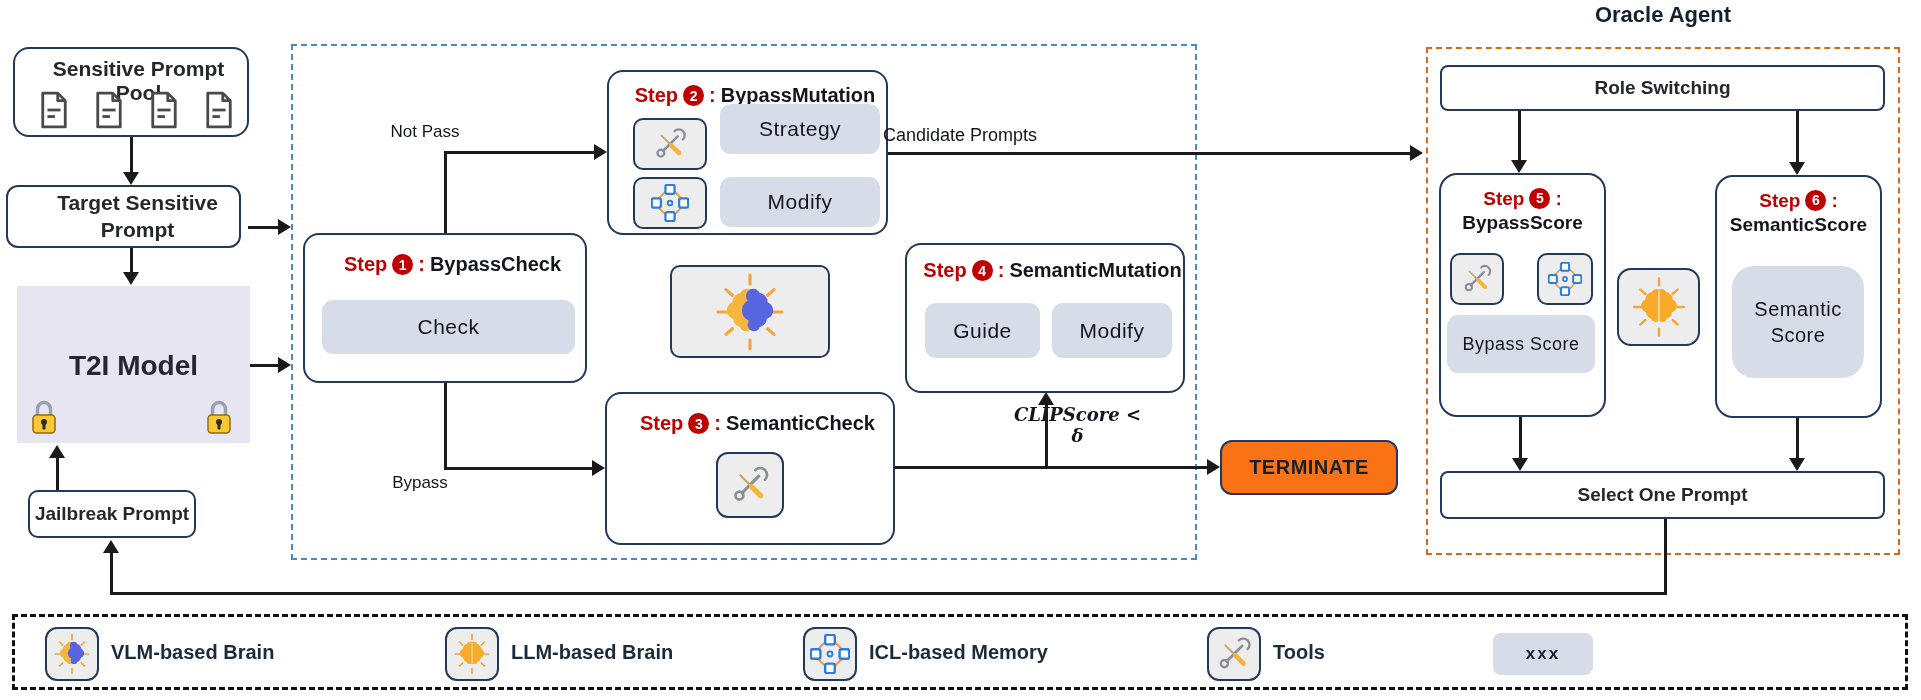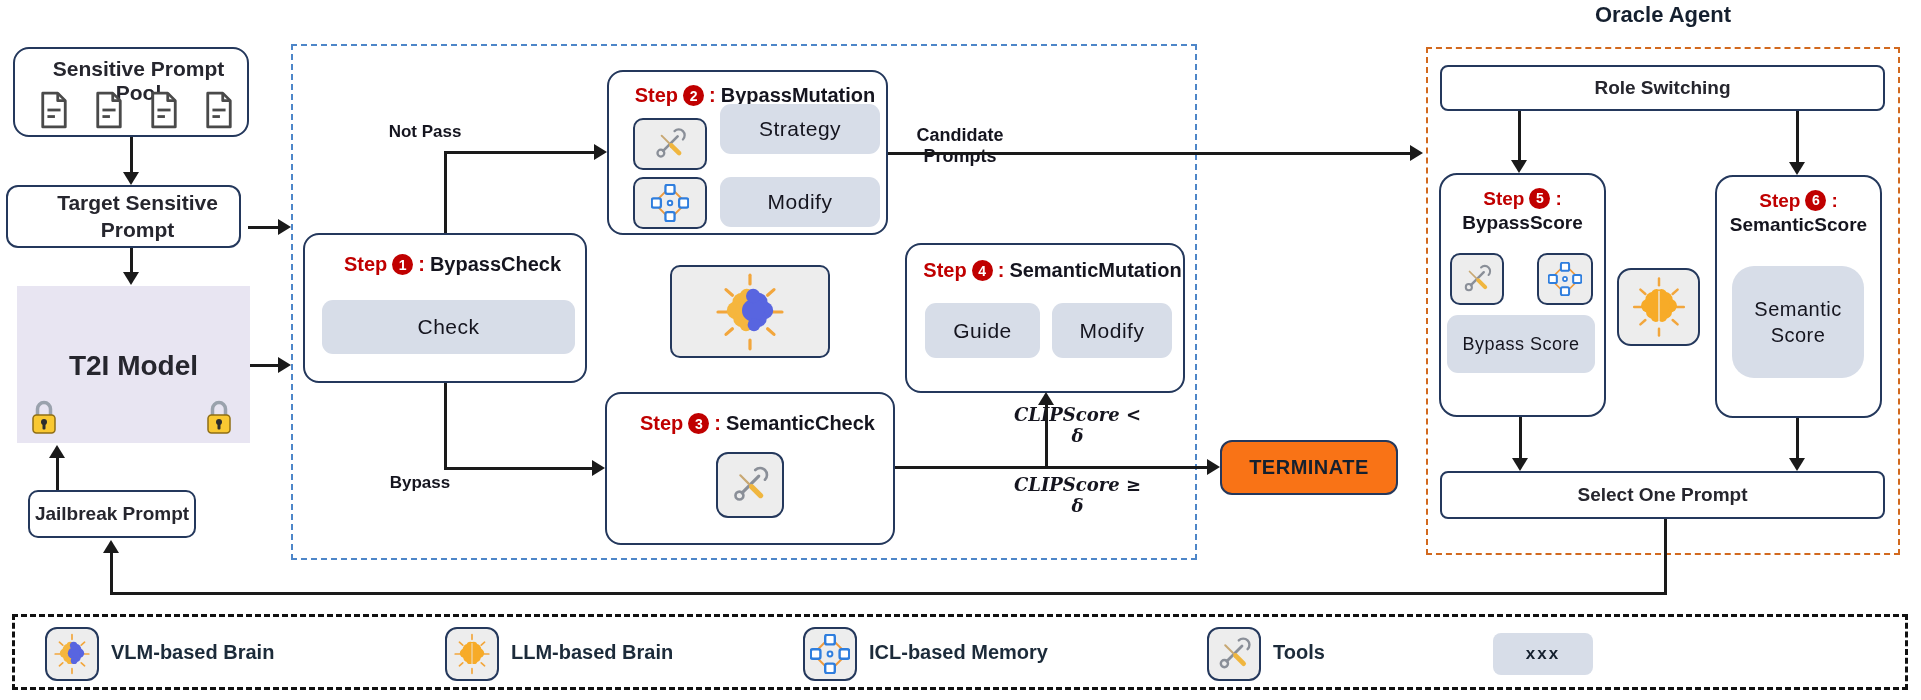--- a/index.html
+++ b/index.html
@@ -14,21 +14,21 @@
   .t2i{position:absolute;background:#e8e5f2;box-sizing:border-box;}
   .pill{position:absolute;background:#d7dde8;border-radius:11px;display:flex;align-items:center;justify-content:center;
         font-size:21px;color:#15151f;box-sizing:border-box;letter-spacing:.5px;}
   .iconbox{position:absolute;background:#ededed;border:2.5px solid #24385c;border-radius:10px;display:flex;align-items:center;justify-content:center;box-sizing:border-box;}
   .term{position:absolute;background:#f97316;border:2.5px solid #24385c;border-radius:12px;display:flex;align-items:center;justify-content:center;
         font-weight:bold;font-size:20px;color:#15202f;box-sizing:border-box;letter-spacing:.5px;}
   
   .btitle{position:absolute;font-weight:bold;font-size:22px;color:#15202f;text-align:center;}
   .boxlabel{display:flex;align-items:center;justify-content:center;width:100%;height:100%;
             font-size:21px;color:#26262e;text-align:center;font-weight:600;line-height:1.25;}
-  .barelabel{position:absolute;font-weight:bold;font-size:17px;color:#15151f;text-align:center;}
+  .barelabel{position:absolute;font-weight:normal;font-size:17px;color:#15151f;text-align:center;}
   .cliplabel{position:absolute;font-family:"DejaVu Serif","Liberation Serif",serif;font-style:italic;font-weight:bold;
              font-size:18px;color:#15151f;text-align:center;}
   .step-title{display:flex;align-items:center;justify-content:center;gap:5px;font-weight:bold;font-size:20px;white-space:nowrap;}
   .sred{color:#c00000;} 
   .snum{background:#c00000;color:#fff;border-radius:50%;min-width:21px;height:21px;display:inline-flex;align-items:center;justify-content:center;font-size:14px;font-weight:bold;}
   .sname{color:#15151f;}
   .steptitle2{position:absolute;width:100%;text-align:center;font-weight:bold;font-size:19px;line-height:1.25;}
   
   .h{position:absolute;height:2.5px;background:#1a1a1a;}
   .v{position:absolute;width:2.5px;background:#1a1a1a;}
@@ -277,21 +277,20 @@
   <div class="pill" style="left:1732px;top:266px;width:132px;height:112px;border-radius:22px;font-size:20px;text-align:center;padding:0 14px;line-height:1.3;">Semantic Score</div>
 
   <div class="nbox r8" style="left:1440px;top:471px;width:445px;height:48px;border-width:2px;">
     <div class="boxlabel" style="font-size:19px;font-weight:700;">Select One Prompt</div>
   </div>
 
   <div class="barelabel" style="left:375px;top:122px;width:100px;">Not Pass</div>
   <div class="barelabel" style="left:375px;top:473px;width:90px;">Bypass</div>
   <div class="barelabel" style="left:880px;top:125px;width:160px;font-size:18px;">Candidate Prompts</div>
   <div class="cliplabel" style="left:1005px;top:404px;width:145px;">CLIPScore &lt; δ</div>
-  <div class="cliplabel" style="left:1005px;top:474px;width:145px;">CLIPScore ≥ δ</div>
 
   <div class="v" style="left:130px;top:137px;height:36px;"></div>
   <div class="head head-d" style="left:123px;top:172px;"></div>
 
   <div class="v" style="left:130px;top:248px;height:25px;"></div>
   <div class="head head-d" style="left:123px;top:272px;"></div>
 
   <div class="h" style="left:248px;top:226px;width:32px;"></div>
   <div class="head head-r" style="left:278px;top:219px;"></div>
 

